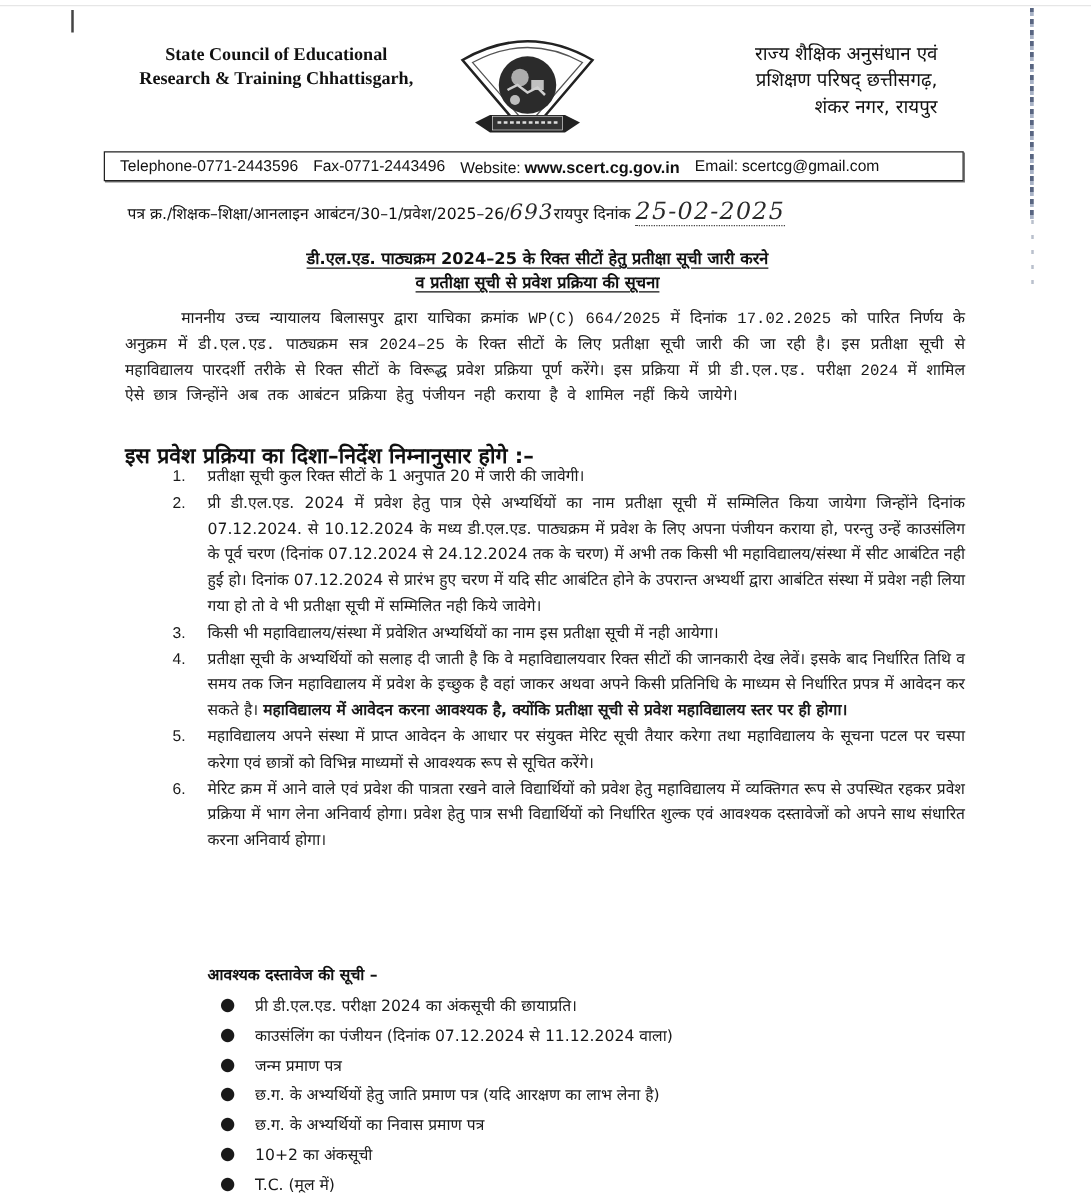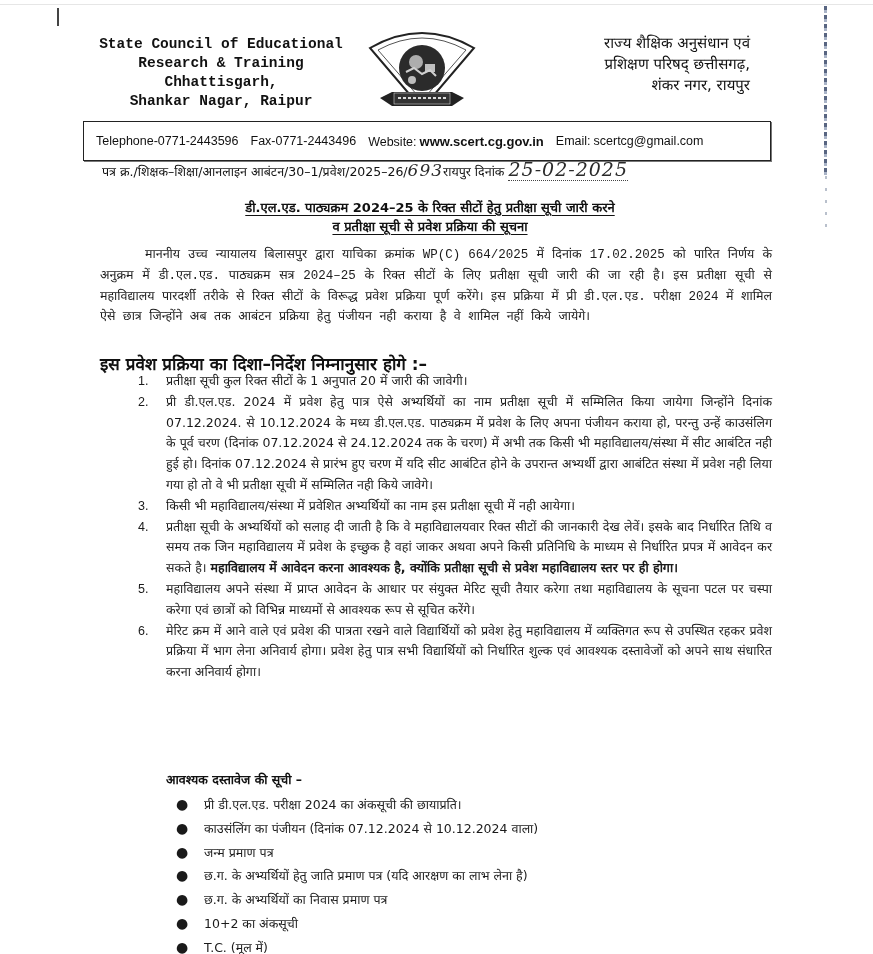--- a/index.html
+++ b/index.html
@@ -40,21 +40,21 @@
       width: 2px; height: 60px;
       background: repeating-linear-gradient(to bottom, #b9c0cc 0 3px, #ffffff 3px 12px);
     }
 
     
     .org-en {
       position: absolute;
       left: 88px; top: 35px;
       width: 266px;
       text-align: center;
-      font-family: Liberation Mono, monospace;
+      font-family: Liberation Serif, serif;
       font-weight: bold;
       font-size: 14.5px;
       line-height: 19px;
       color: #111;
     }
     .org-hi {
       position: absolute;
       left: 530px; top: 33px;
       width: 220px;
       text-align: right;
@@ -66,21 +66,21 @@
     .logo {
       position: absolute;
       left: 362px; top: 26px;
       width: 120px; height: 92px;
     }
 
     
     .contact-box {
       position: absolute;
       left: 83px; top: 121px;
-      width: 688px; height: 40px;
+      width: 688px; height: 24px;
       border: 1.5px solid #222;
       box-shadow: 1px 1px 0 #777;
       display: flex;
       align-items: center;
       font-size: 12.5px;
       color: #111;
       padding-left: 12px;
       box-sizing: border-box;
       white-space: nowrap;
     }
@@ -200,21 +200,20 @@
 <body>
 
 <div class="top-rule"></div>
 <div class="left-mark"></div>
 <div class="right-edge"></div>
 <div class="right-edge-fade"></div>
 
 <div class="org-en">
   <div>State Council of Educational</div>
   <div>Research &amp; Training Chhattisgarh,</div>
-  <div>Shankar Nagar, Raipur</div>
 </div>
 
 <div class="logo">
   <svg width="120" height="92" viewBox="0 0 120 92">
     <path d="M8 22 Q60 -8 112 22 L66 76 L54 76 Z" fill="none" stroke="#222" stroke-width="2"></path>
     <path d="M16 24 Q60 0 104 24 L64 70 L56 70 Z" fill="none" stroke="#555" stroke-width="1"></path>
     <circle cx="60" cy="42" r="23" fill="#2b2b2b"></circle>
     <circle cx="54" cy="36" r="7" fill="#d9d9d9" opacity="0.75"></circle>
     <rect x="63" y="38" width="10" height="8" fill="#e6e6e6" opacity="0.8"></rect>
     <path d="M44 46 L52 42 L60 48 L68 44 L74 50" stroke="#cfcfcf" stroke-width="2" fill="none"></path>
@@ -281,19 +280,19 @@
   <li>
     <span class="num">6.</span>
     <span>मेरिट क्रम में आने वाले एवं प्रवेश की पात्रता रखने वाले विद्यार्थियों को प्रवेश हेतु महाविद्यालय में व्यक्तिगत रूप से उपस्थित रहकर प्रवेश प्रक्रिया में भाग लेना अनिवार्य होगा। प्रवेश हेतु पात्र सभी विद्यार्थियों को निर्धारित शुल्क एवं आवश्यक दस्तावेजों को अपने साथ संधारित करना अनिवार्य होगा।</span>
   </li>
 </ol>
 
 <div class="docs-heading">आवश्यक दस्तावेज की सूची –</div>
 
 <ul class="docs-list">
   <li><span class="bullet">●</span><span>प्री डी.एल.एड. परीक्षा 2024 का अंकसूची की छायाप्रति।</span></li>
-  <li><span class="bullet">●</span><span>काउसंलिंग का पंजीयन (दिनांक 07.12.2024 से 10.12.2024 वाला)</span></li>
+  <li><span class="bullet">●</span><span>काउसंलिंग का पंजीयन (दिनांक 07.12.2024 से 11.12.2024 वाला)</span></li>
   <li><span class="bullet">●</span><span>जन्म प्रमाण पत्र</span></li>
   <li><span class="bullet">●</span><span>छ.ग. के अभ्यर्थियों हेतु जाति प्रमाण पत्र (यदि आरक्षण का लाभ लेना है)</span></li>
   <li><span class="bullet">●</span><span>छ.ग. के अभ्यर्थियों का निवास प्रमाण पत्र</span></li>
   <li><span class="bullet">●</span><span>10+2 का अंकसूची</span></li>
   <li><span class="bullet">●</span><span>T.C. (मूल में)</span></li>
 </ul>
 
 </body></html>

